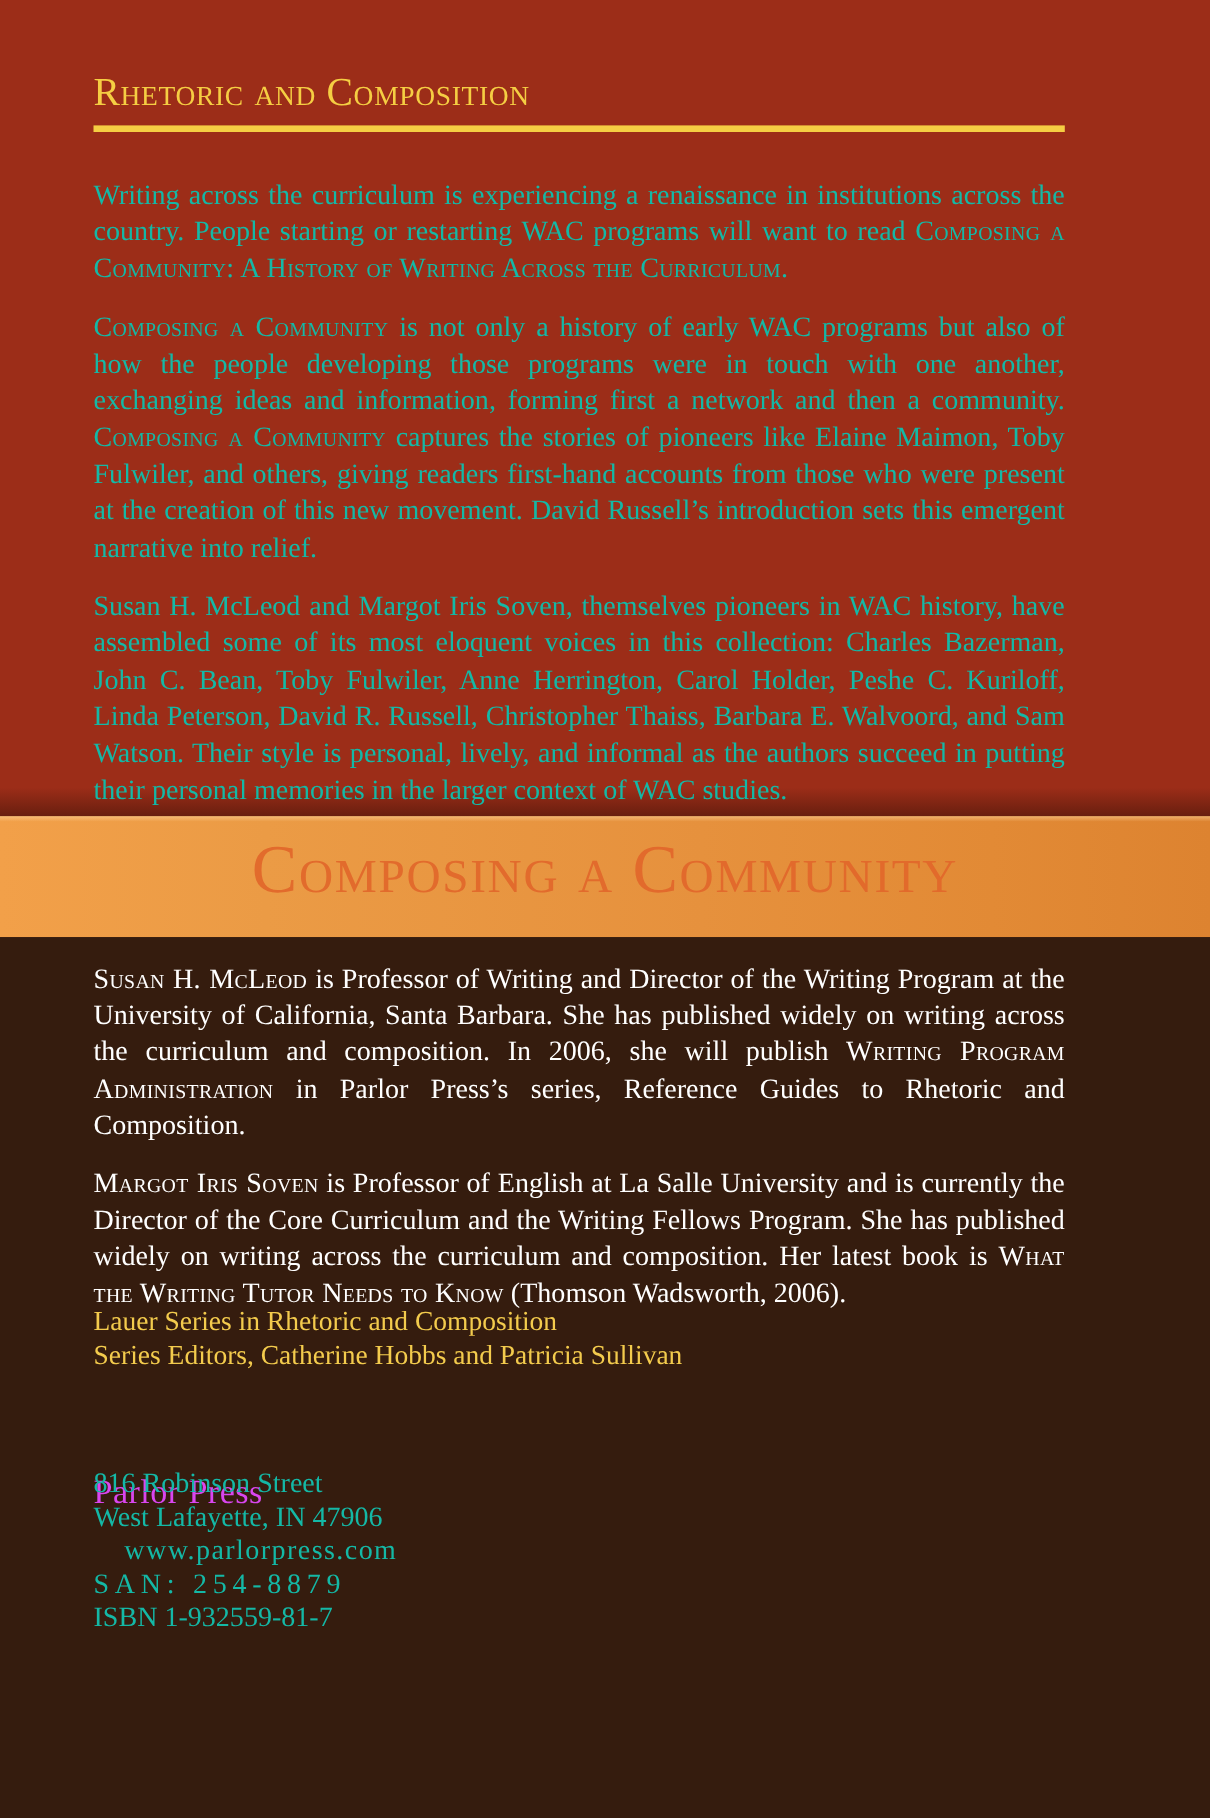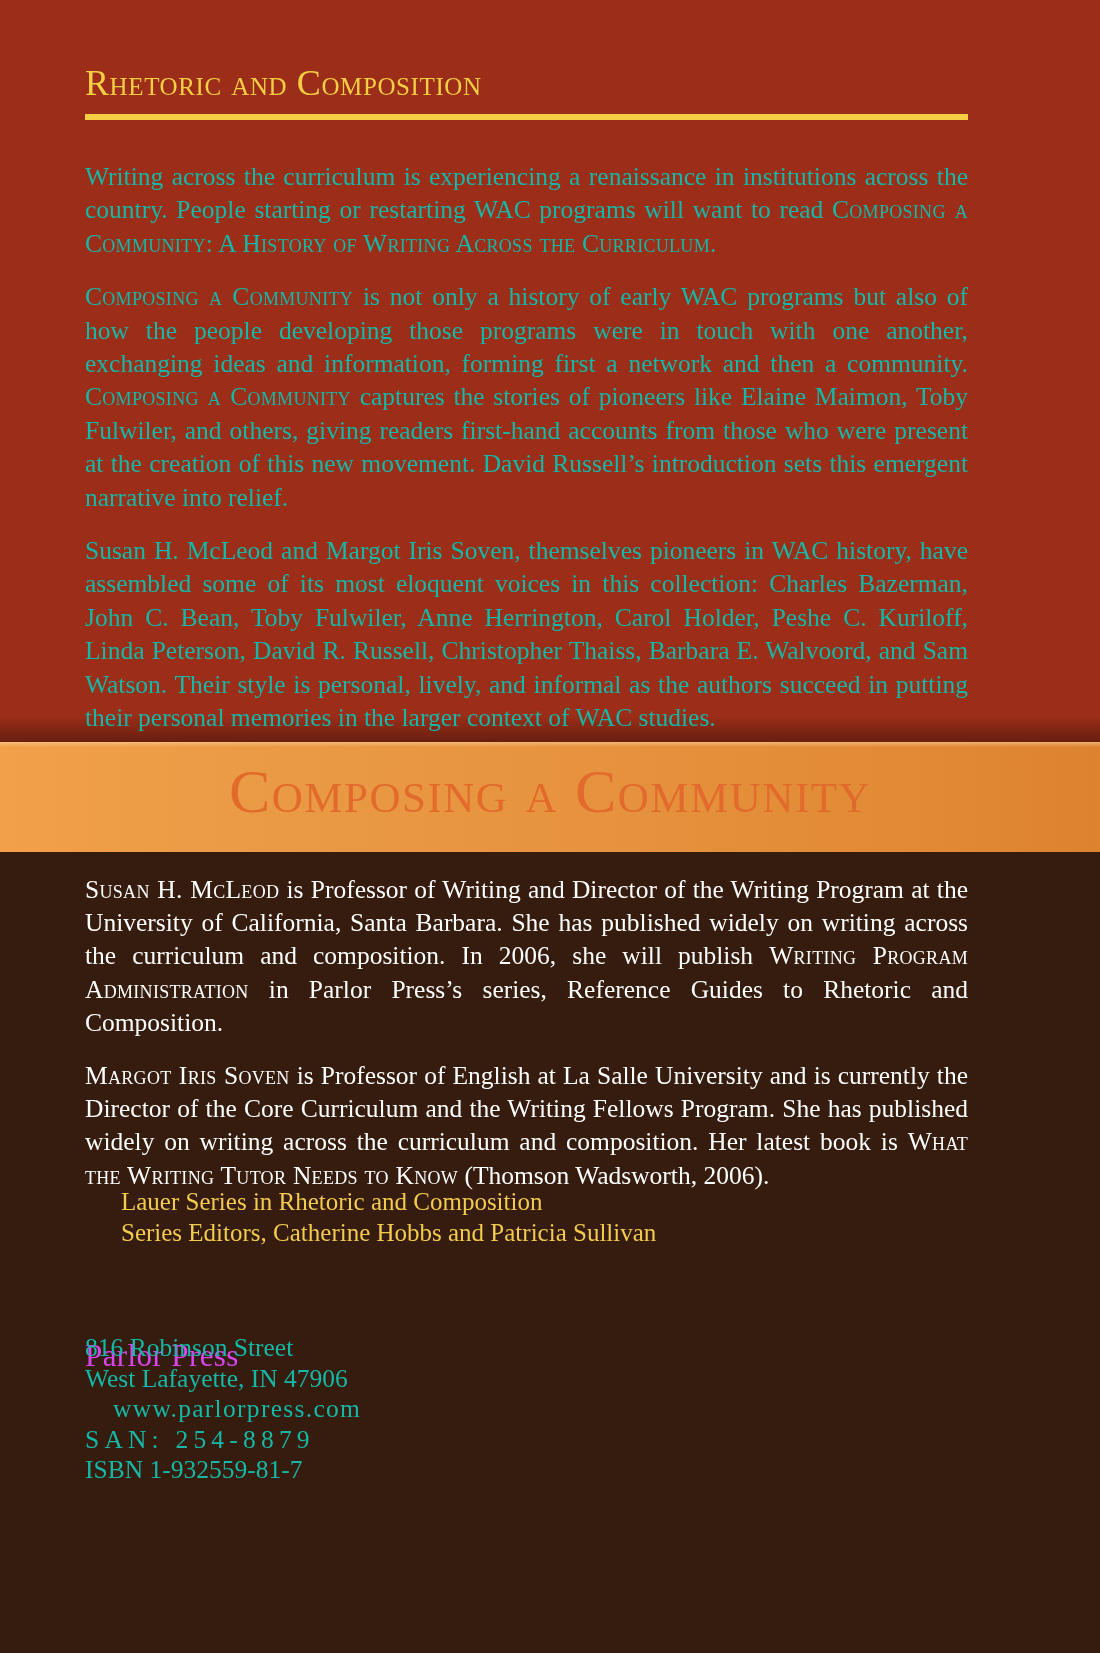--- a/index.html
+++ b/index.html
@@ -127,21 +127,21 @@
   
   .series {
     position: absolute;
     left: 85px;
     top: 1186px;
     width: 700px;
     font-size: 25px;
     line-height: 31px;
     color: #f3cb4d;
   }
-  .series div { white-space: nowrap; margin-left: 36px; }
+  .series div { white-space: nowrap; }
 
   
   .pub-name {
     position: absolute;
     left: 85px;
     top: 1340px;
     font-size: 31px;
     line-height: 1;
     letter-spacing: 0.4px;
     color: #d946ef;

